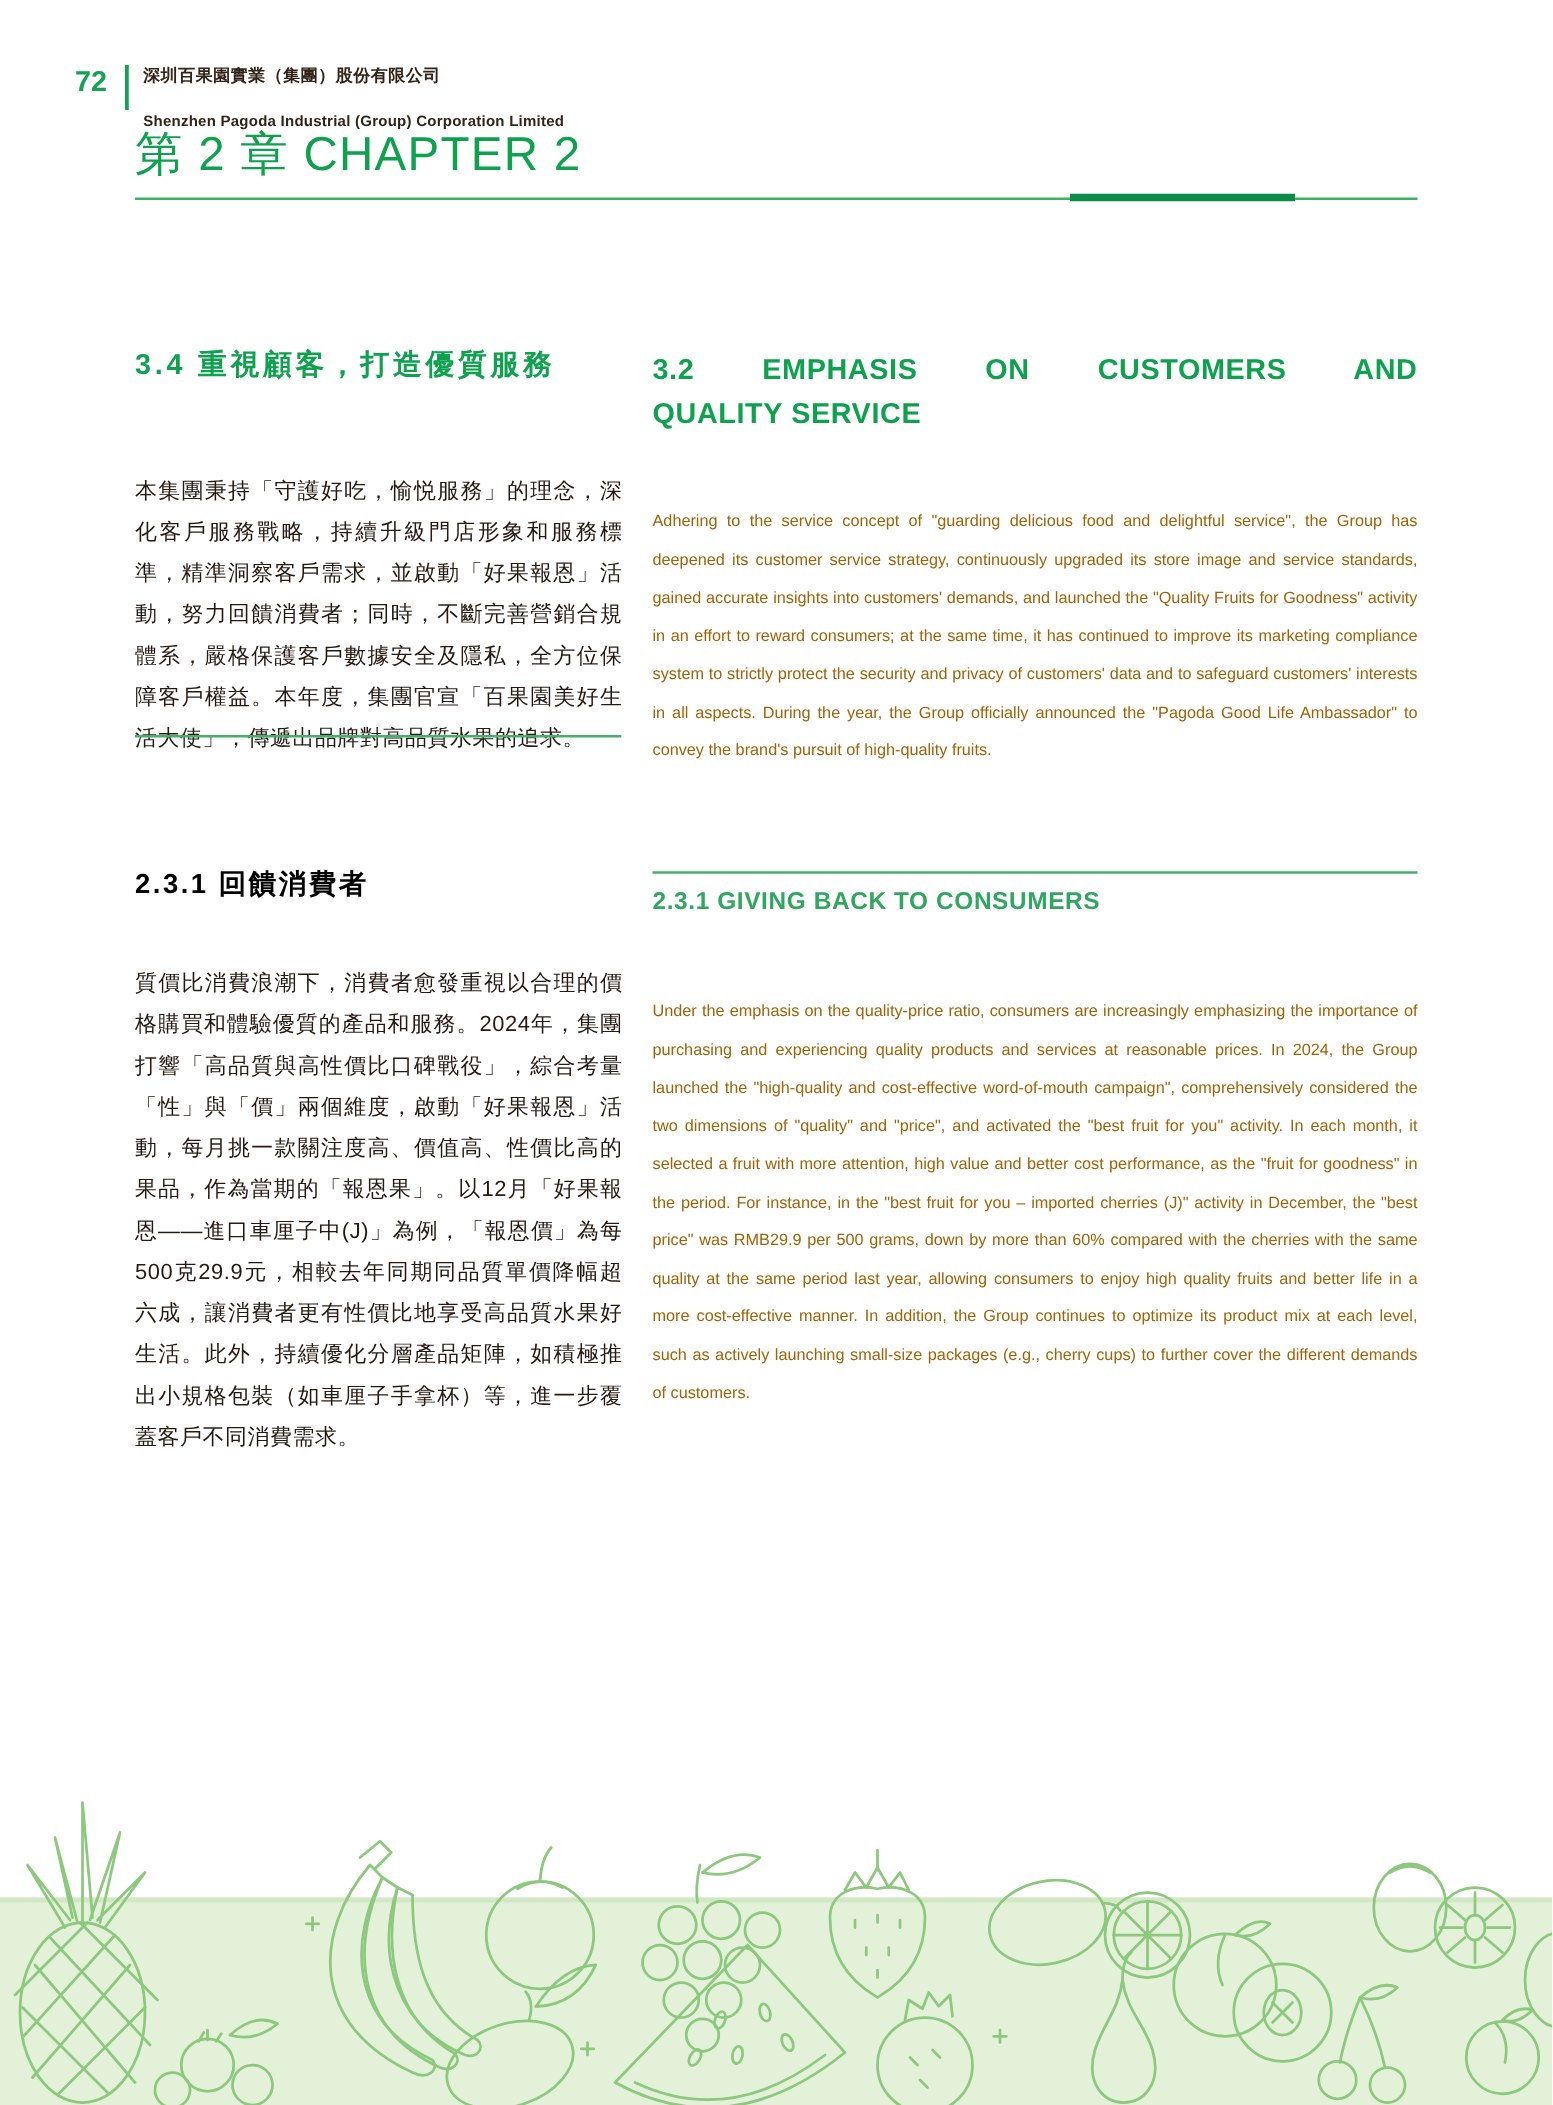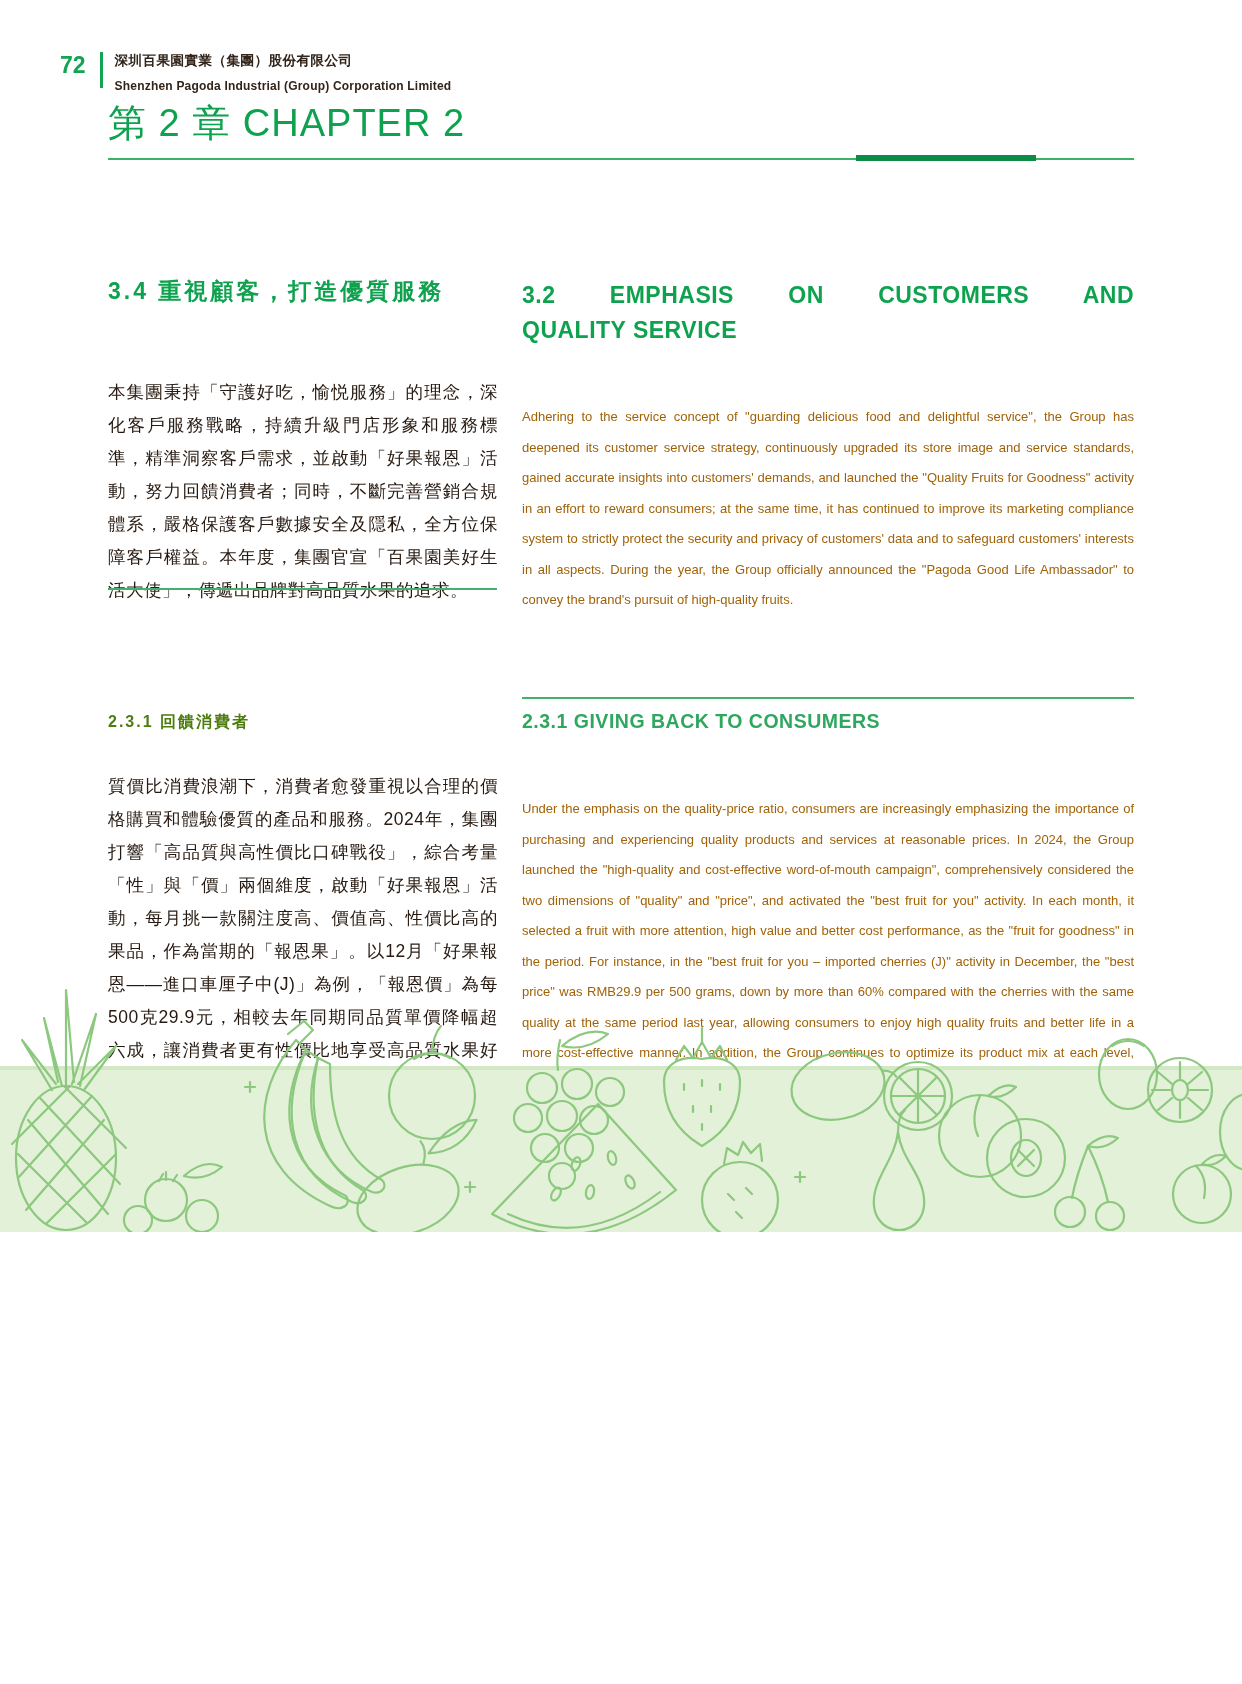--- a/index.html
+++ b/index.html
@@ -1,43 +1,43 @@
 <!DOCTYPE html>
 <html><head>
 <meta charset="utf-8">
 <style>
   html,body{margin:0;padding:0;background:#ffffff;}
-  .page{position:relative;width:1242px;height:1232px;background:#ffffff;overflow:hidden;
+  .page{position:relative;width:1242px;height:1684px;background:#ffffff;overflow:hidden;
         font-family:"Liberation Sans",sans-serif;}
   
   .hdr{position:absolute;left:60px;top:52px;display:flex;align-items:flex-start;}
   .pagenum{font-size:23px;font-weight:bold;color:#12a452;line-height:1;margin-top:2px;}
   .hdr-bar{width:3px;height:36px;background:#12a452;margin:0 12px 0 14px;}
   .co-zh{font-size:13.5px;font-weight:bold;color:#33241a;letter-spacing:.5px;}
-  .co-en{font-size:12px;font-weight:bold;color:#33241a;margin-top:9px;letter-spacing:.2px;}
+  .co-en{font-size:12px;font-weight:bold;color:#33241a;margin-top:20px;letter-spacing:.2px;}
   
   .chapter{position:absolute;left:108px;top:98px;font-size:38px;font-weight:normal;color:#0ea24f;letter-spacing:1px;}
   .chap-rule{position:absolute;left:108px;top:158px;width:1026px;height:2px;background:#3cb269;}
   .chap-rule .accent{position:absolute;right:98px;top:-3px;width:180px;height:6px;background:#0c8c46;}
   
   .zh-title{position:absolute;left:108px;top:276px;font-size:23px;font-weight:bold;color:#0ea24f;letter-spacing:3px;}
   .en-title{position:absolute;left:522px;top:278px;width:612px;font-size:23px;font-weight:bold;color:#0ea24f;line-height:35px;letter-spacing:.5px;}
   .en-title .l1{text-align:justify;text-align-last:justify;}
   
   .zh-body{position:absolute;left:108px;width:390px;font-size:17.5px;line-height:33px;color:#261911;
            text-align:justify;letter-spacing:.5px;}
   .en-body{position:absolute;left:522px;width:612px;font-size:13px;line-height:30.5px;color:#a16207;
            text-align:justify;margin-top:42px;}
   .zh-b1{top:358px;} .en-b1{top:360px;}
   .zh-b2{top:752px;} .en-b2{top:752px;}
   .rule{position:absolute;height:2px;background:#45b06c;}
   .rule-left{left:108px;top:588px;width:389px;}
   .rule-right{left:522px;top:697px;width:612px;}
   
-  .zh-sub{position:absolute;left:108px;top:712px;font-size:16px;font-weight:bold;color:#4d7c0f;letter-spacing:2px;}
+  .zh-sub{position:absolute;left:108px;top:692px;font-size:22px;font-weight:bold;color:#000000;letter-spacing:2px;}
   .en-sub{position:absolute;left:522px;top:710px;font-size:19.5px;font-weight:bold;color:#2fa75f;letter-spacing:.5px;}
   
   .band{position:absolute;left:0;bottom:0;width:1242px;height:270px;}
   .band svg{display:block;}
 </style>
 </head>
 <body>
 
 <div class="page">
 

